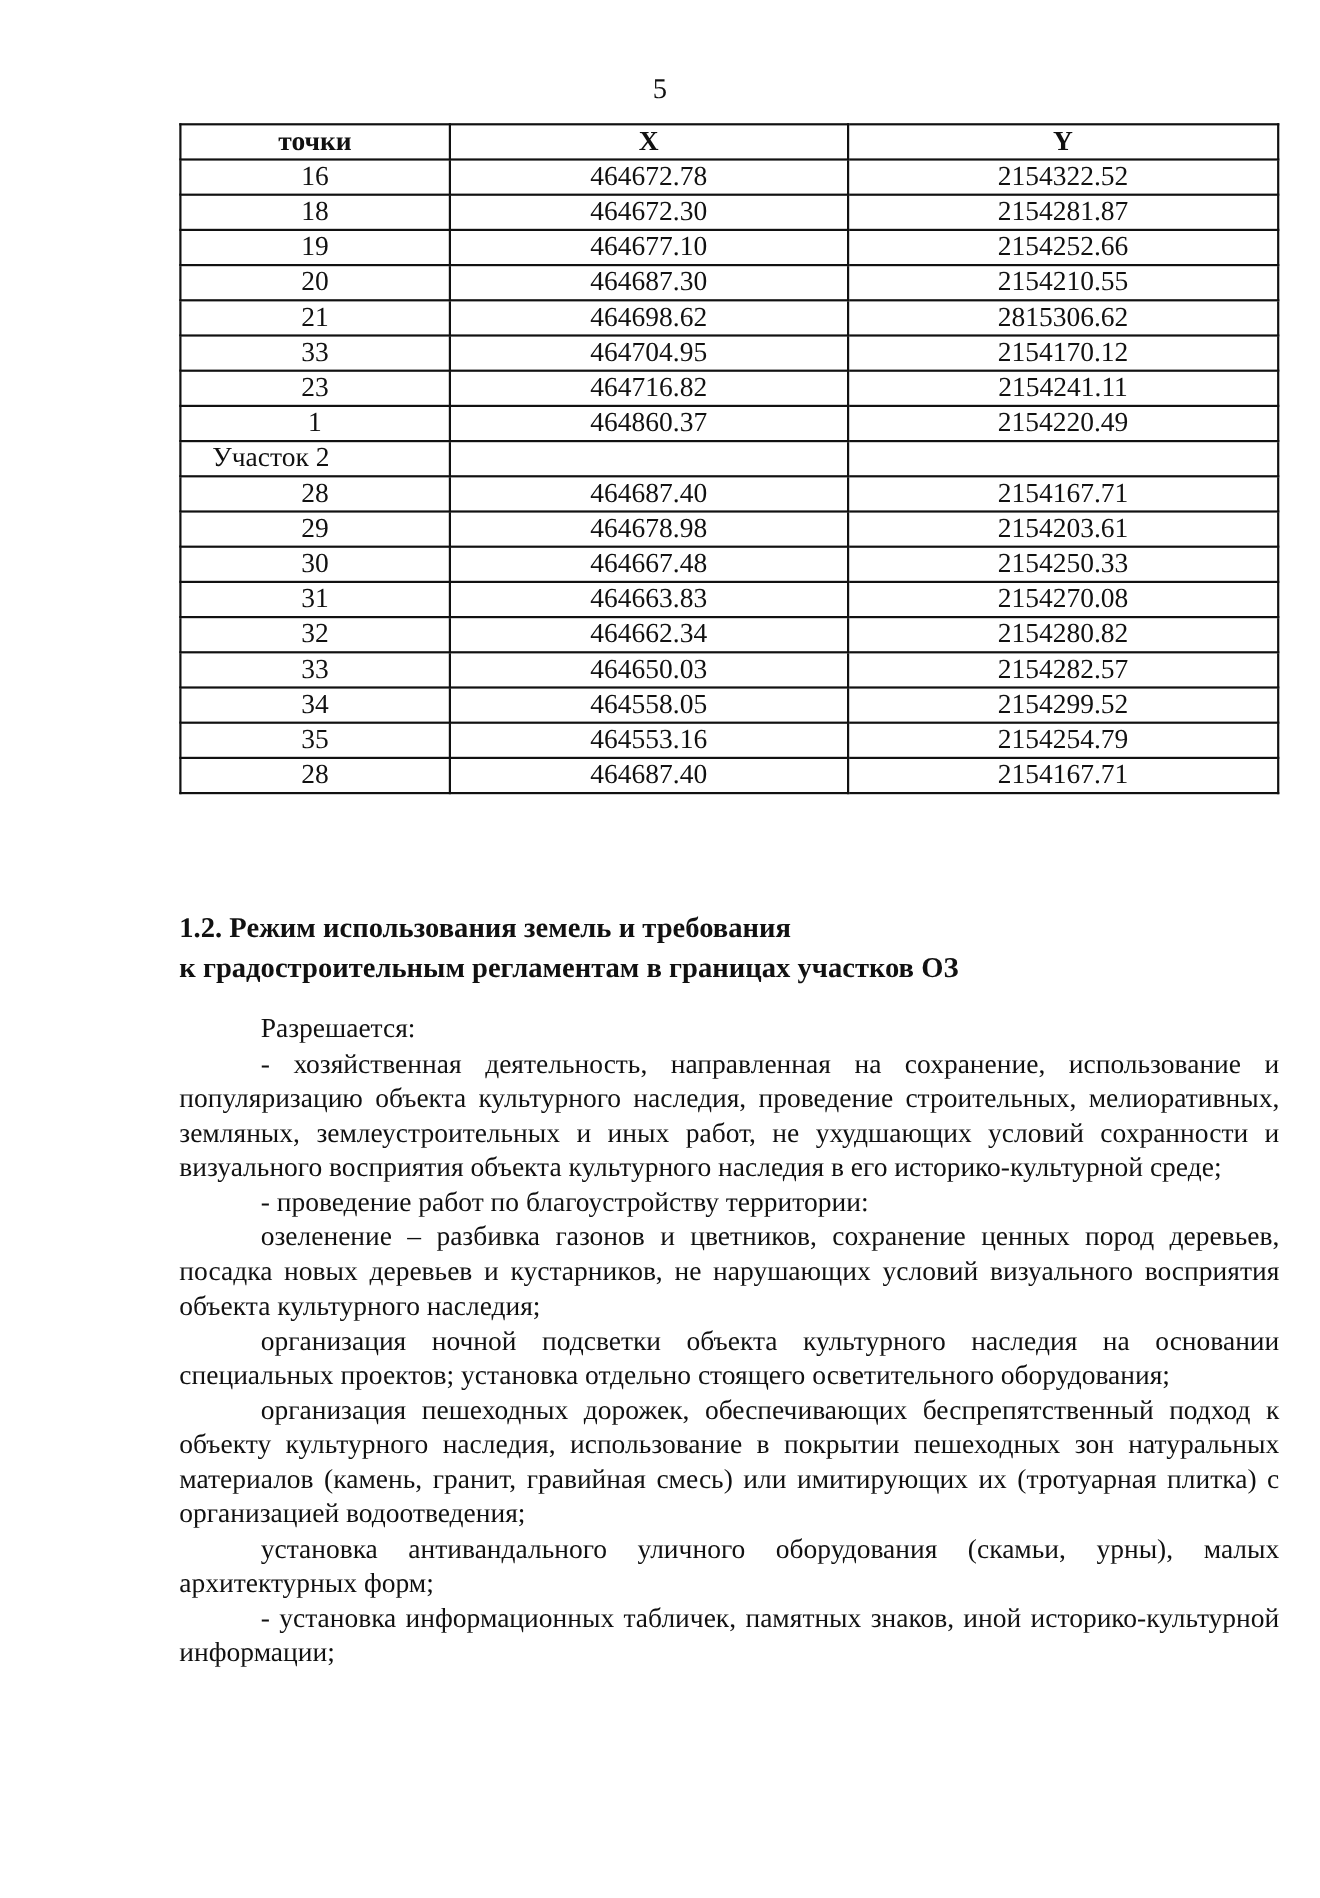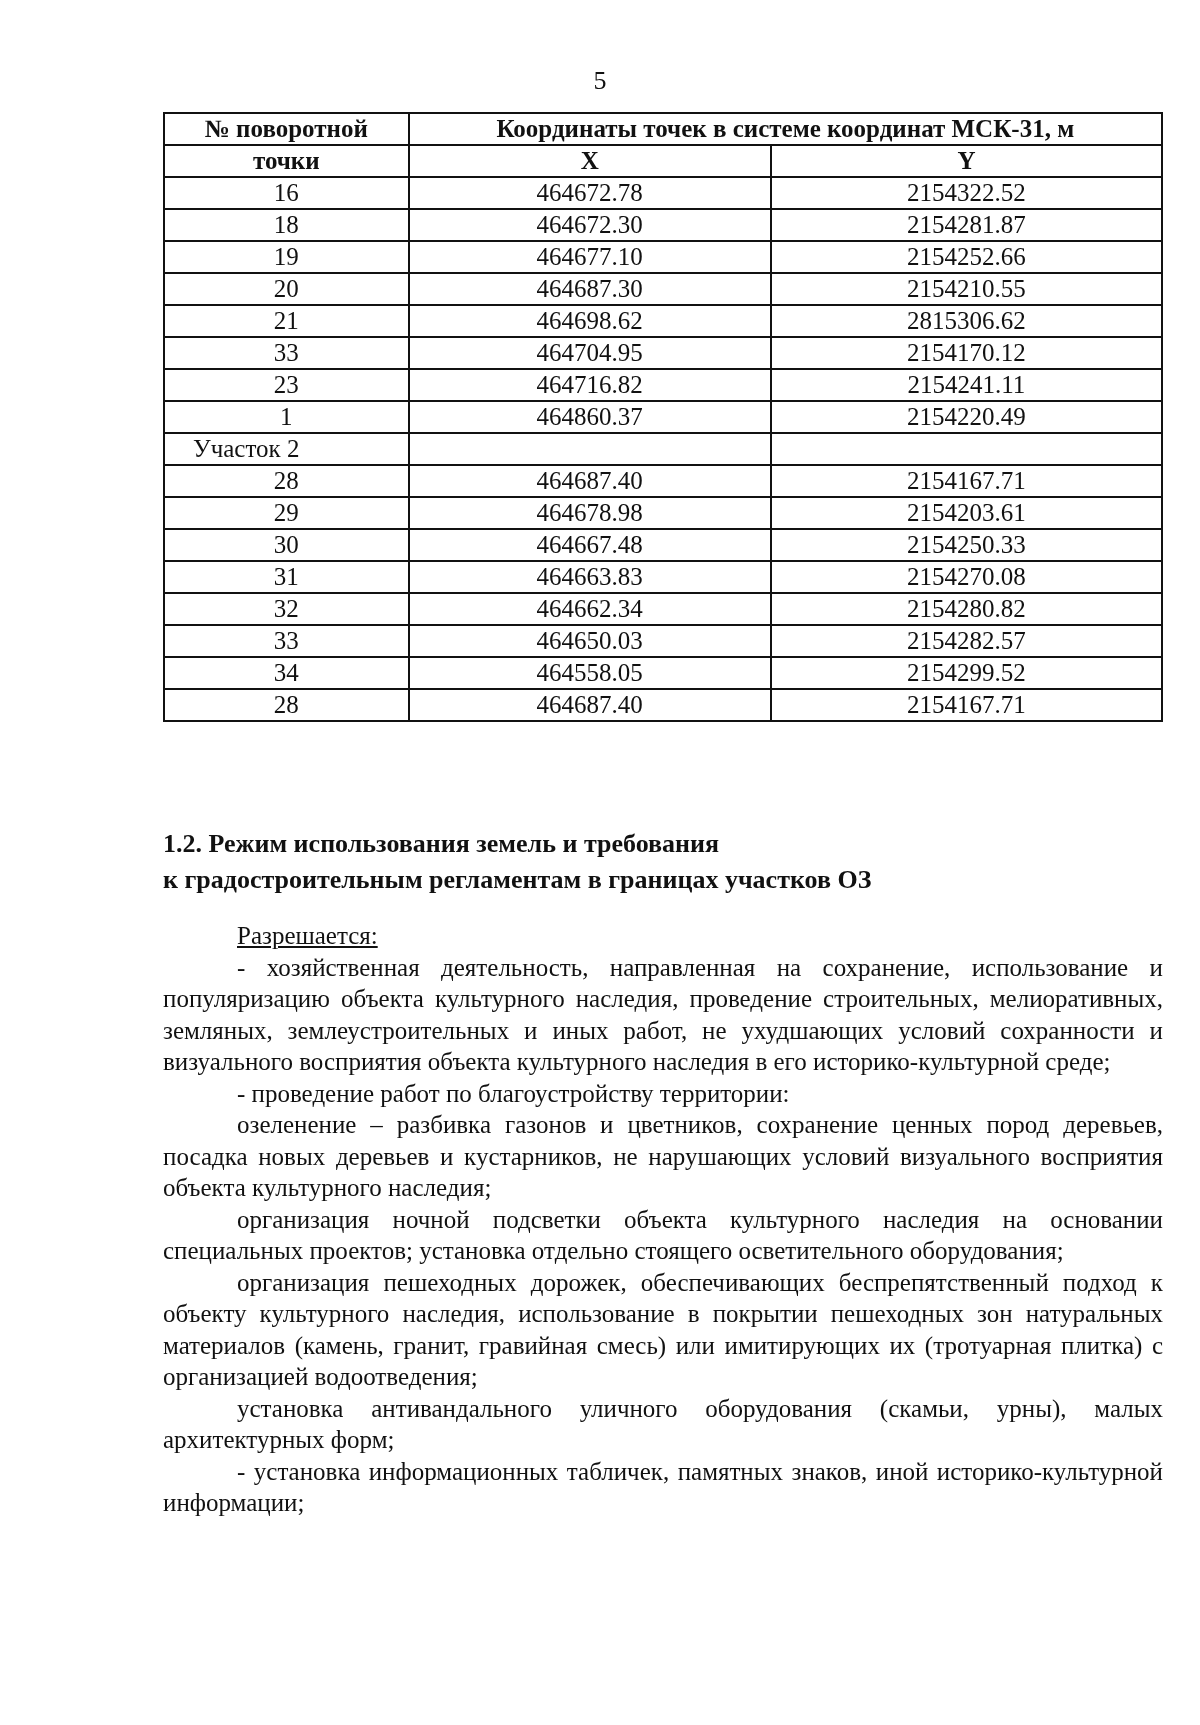--- a/index.html
+++ b/index.html
@@ -26,38 +26,34 @@
     td.section-label { text-align: left !important; padding-left: 28px !important; }
     .heading {
       position: absolute; left: 163px; width: 1000px; top: 826px;
       font-weight: bold; font-size: 26px; line-height: 36px;
     }
     .body-text {
       position: absolute; left: 163px; width: 1000px; top: 920px;
       font-size: 25px; line-height: 31.5px; text-align: justify;
     }
     .body-text p { margin: 0; text-indent: 74px; }
-    .body-text p.allowed { text-decoration: underline; }
+    .body-text p.allowed { }
   </style>
 </head>
 <body>
 
 <div class="page-number">5</div>
 
 <table class="coords">
   <colgroup>
       <col class="c1">
       <col class="c2">
       <col class="c3">
     </colgroup>
   <thead>
-    <tr>
-      <th>№ поворотной</th>
-      <th colspan="2">Координаты точек в системе координат МСК-31, м</th>
-    </tr>
     <tr>
       <th>точки</th>
       <th>X</th>
       <th>Y</th>
     </tr>
   </thead>
   <tbody>
     <tr>
         <td>16</td>
         <td>464672.78</td>
@@ -132,20 +128,25 @@
         <td>33</td>
         <td>464650.03</td>
         <td>2154282.57</td>
       </tr>
     <tr>
         <td>34</td>
         <td>464558.05</td>
         <td>2154299.52</td>
       </tr>
     <tr>
+        <td>35</td>
+        <td>464553.16</td>
+        <td>2154254.79</td>
+      </tr>
+    <tr>
         <td>28</td>
         <td>464687.40</td>
         <td>2154167.71</td>
       </tr>
   </tbody>
 </table>
 
 <div class="heading">
   <div>1.2. Режим использования земель и требования</div>
   <div>к градостроительным регламентам в границах участков ОЗ</div>

